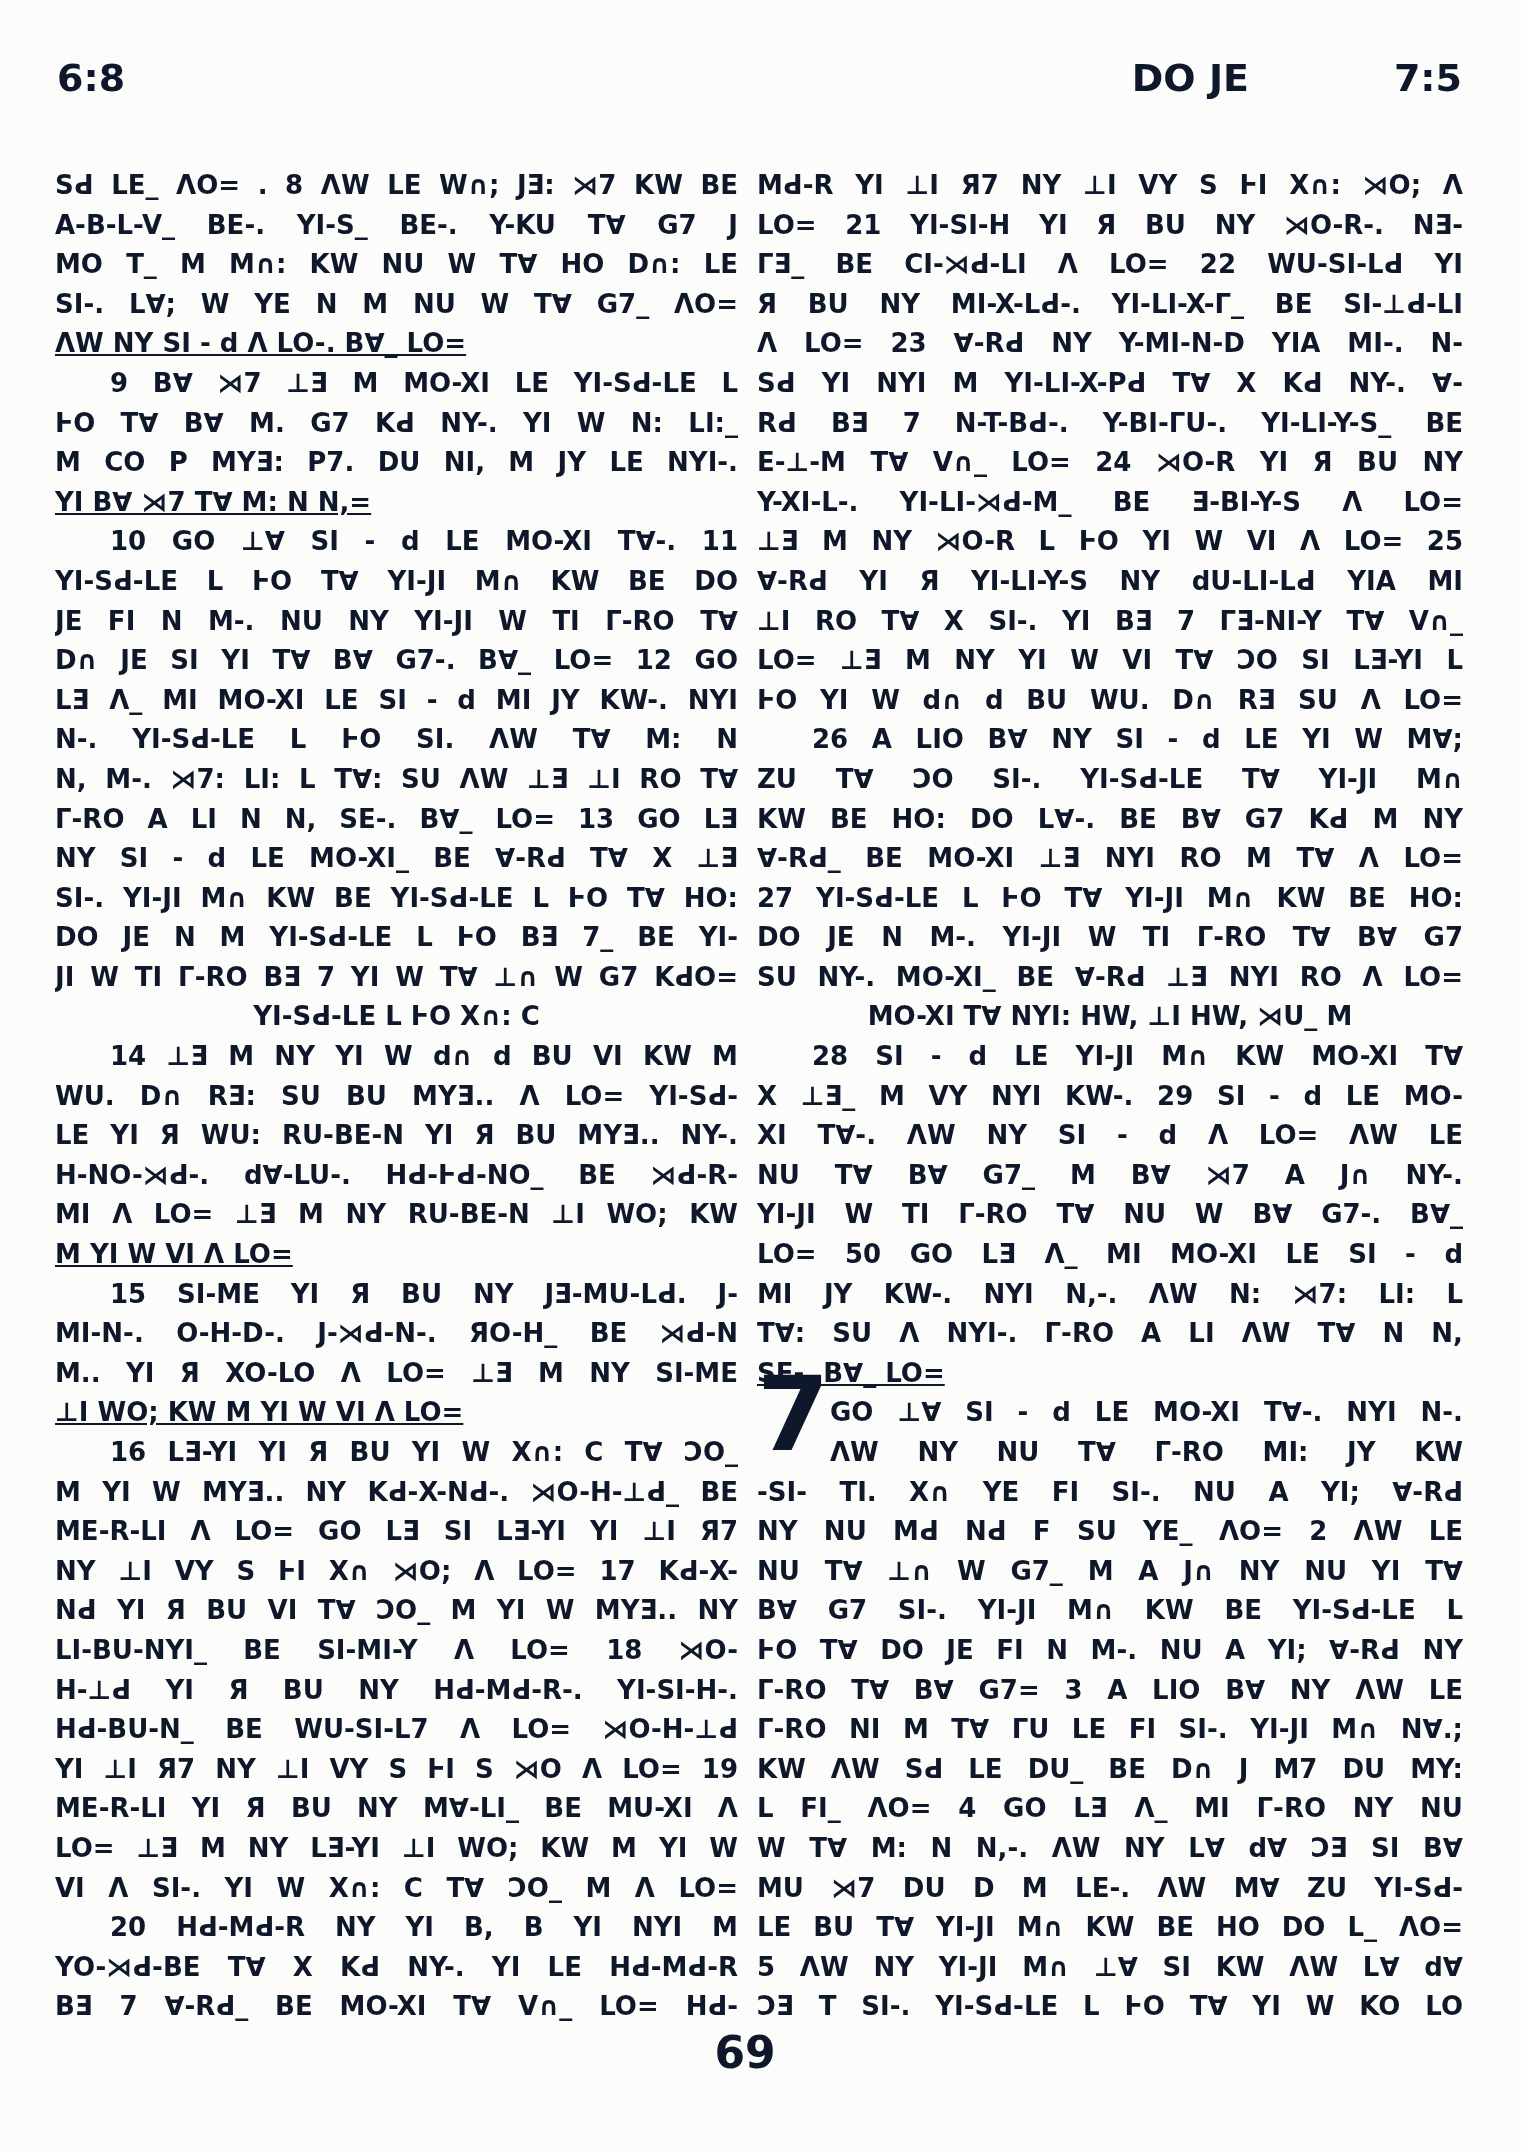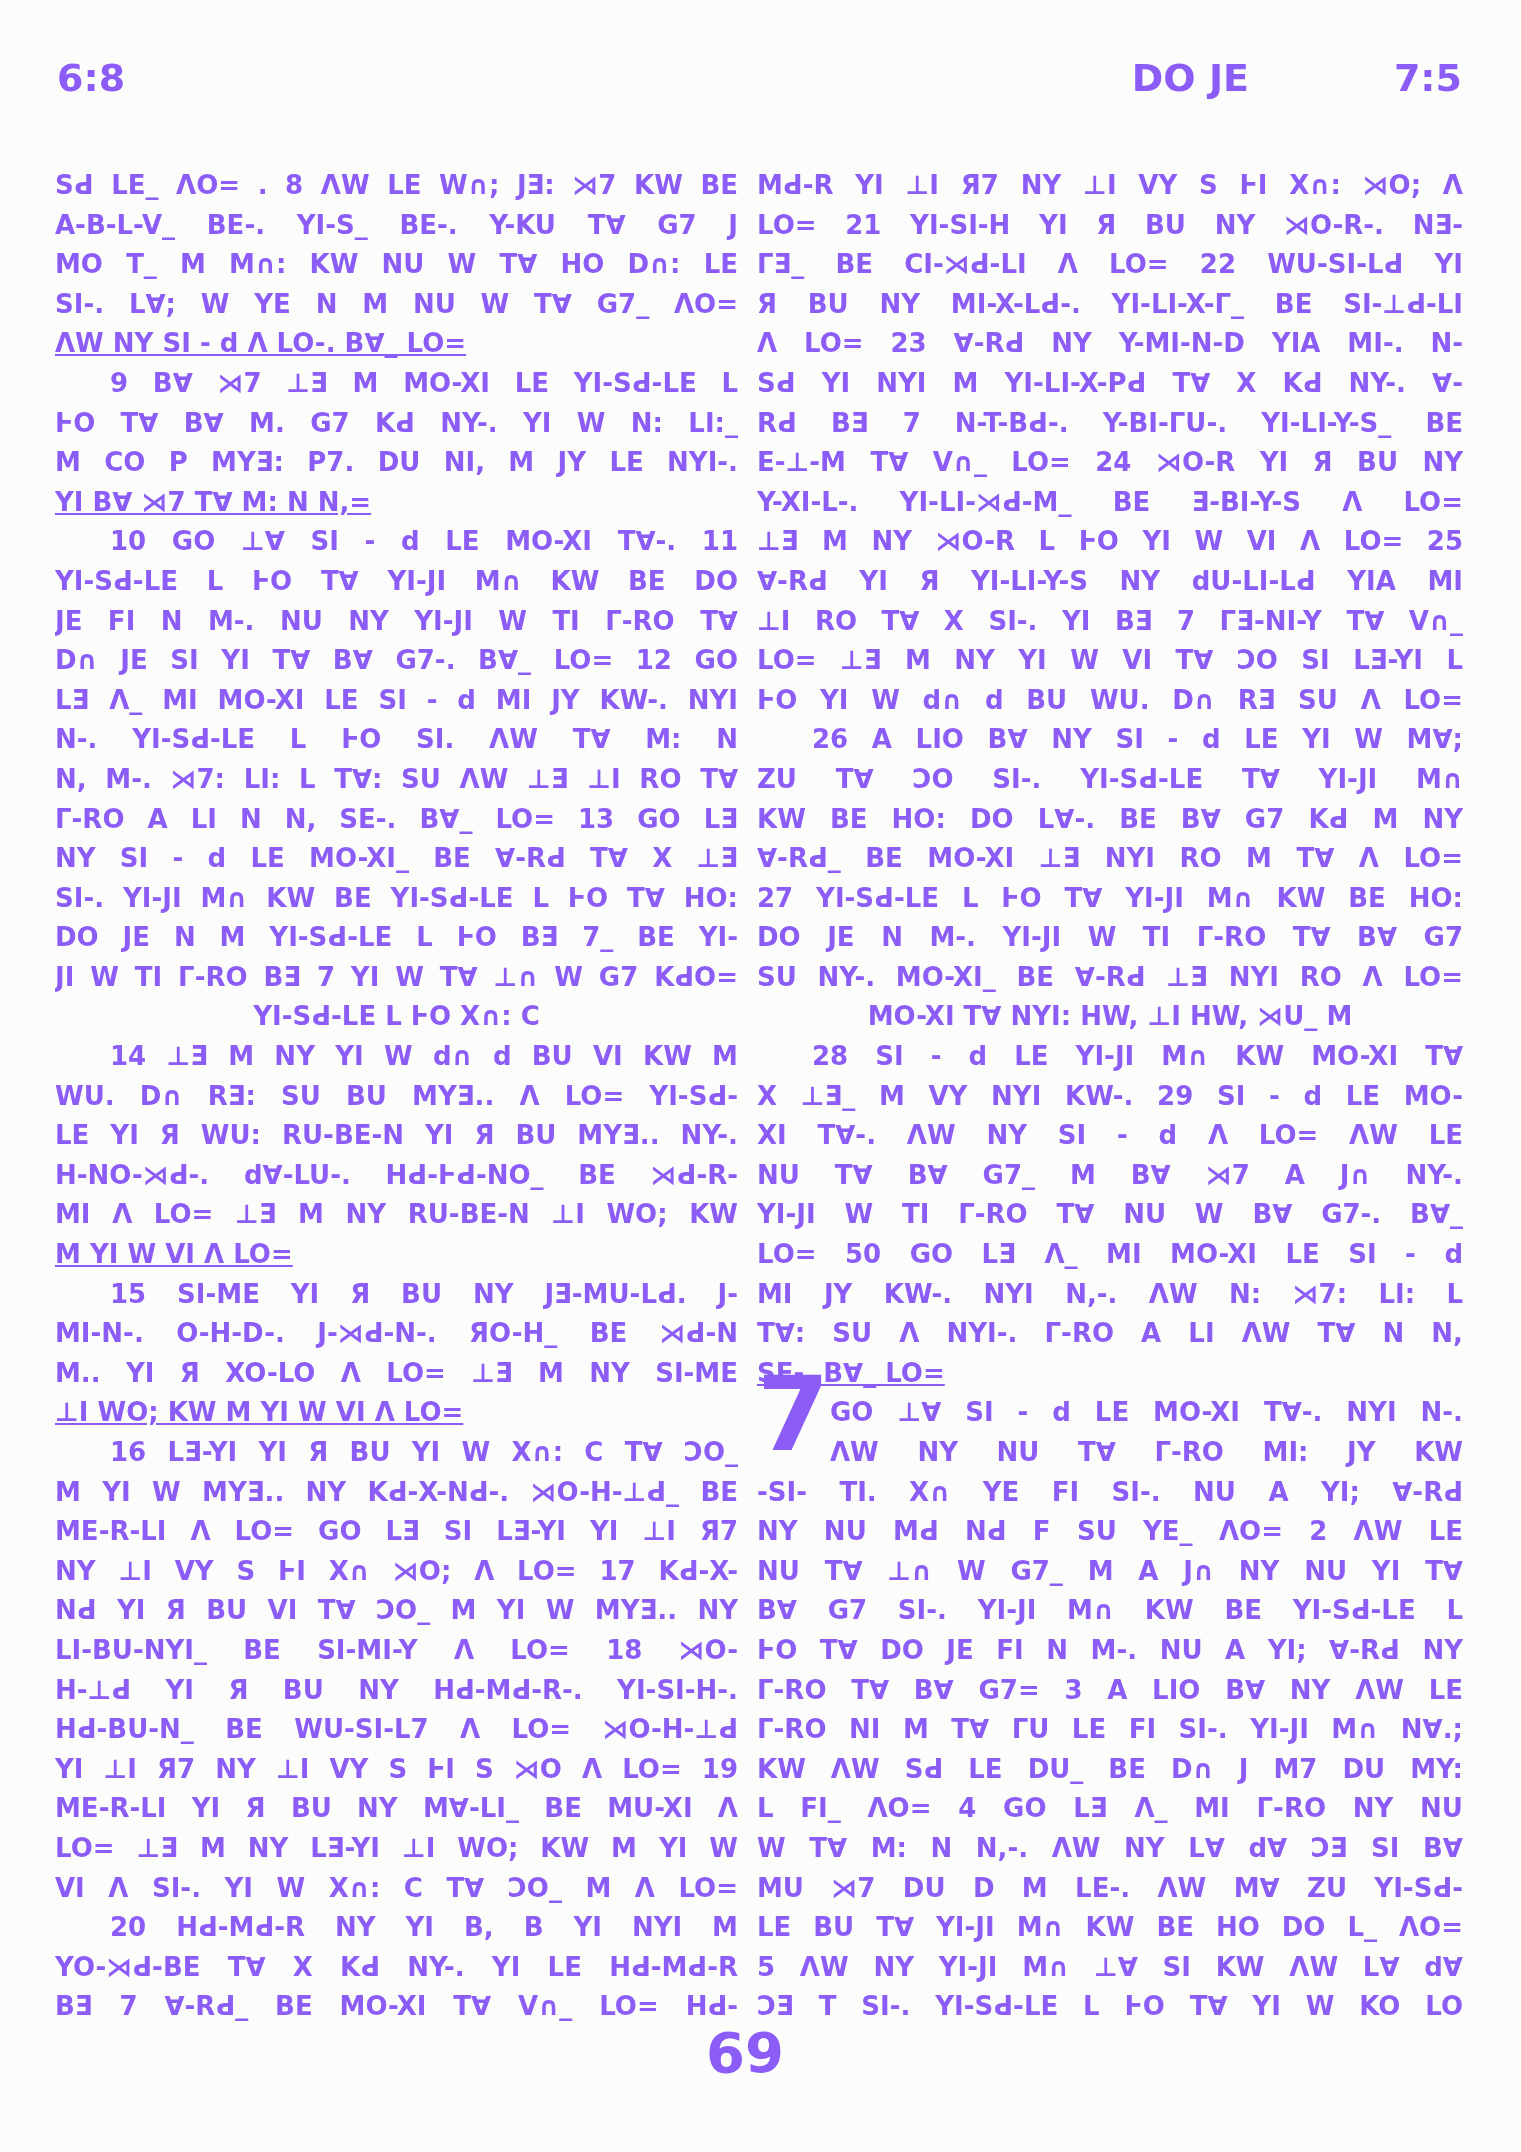--- a/index.html
+++ b/index.html
@@ -1,21 +1,21 @@
 <!DOCTYPE html>
 <html><head>
 <meta charset="utf-8">
 <style>
   html,body{margin:0;padding:0;background:#ddd;}
   .page{
     position:relative;
     width:1521px;height:2152px;
     background:#fcfcfa;
     font-family:"DejaVu Sans","Liberation Sans",sans-serif;
-    color:#8b5cf6;
+    color:#0f172a;
     overflow:hidden;
   }
   .hdr span{position:absolute;top:56px;font-size:38px;font-weight:700;line-height:44px;}
   .h-left{left:57px;}
   .h-center{left:0;width:1249px;text-align:right;}
   .h-right{right:59px;}
   .col{position:absolute;top:166px;}
   .col-left{left:55px;width:683px;}
   .col-right{left:757px;width:706px;}
   .line{
@@ -29,21 +29,21 @@
   .line.c{text-align:right;text-align-last:center;}
   .line.d{padding-left:73px;}
   .dropcap{
     position:absolute;left:757px;top:1374px;
     width:66px;height:80px;
     font-size:104px;line-height:80px;font-weight:700;
     text-align:left;
   }
   .pagenum{
     position:absolute;top:2028px;left:0;width:1490px;
-    text-align:center;font-size:56px;font-weight:700;line-height:50px;
+    text-align:center;font-size:44px;font-weight:700;line-height:50px;
   }
 </style>
 </head>
 <body>
 
 <div class="page">
 
   <div class="hdr">
     <span class="h-left">6:8</span>
     <span class="h-center">DO JE</span>

